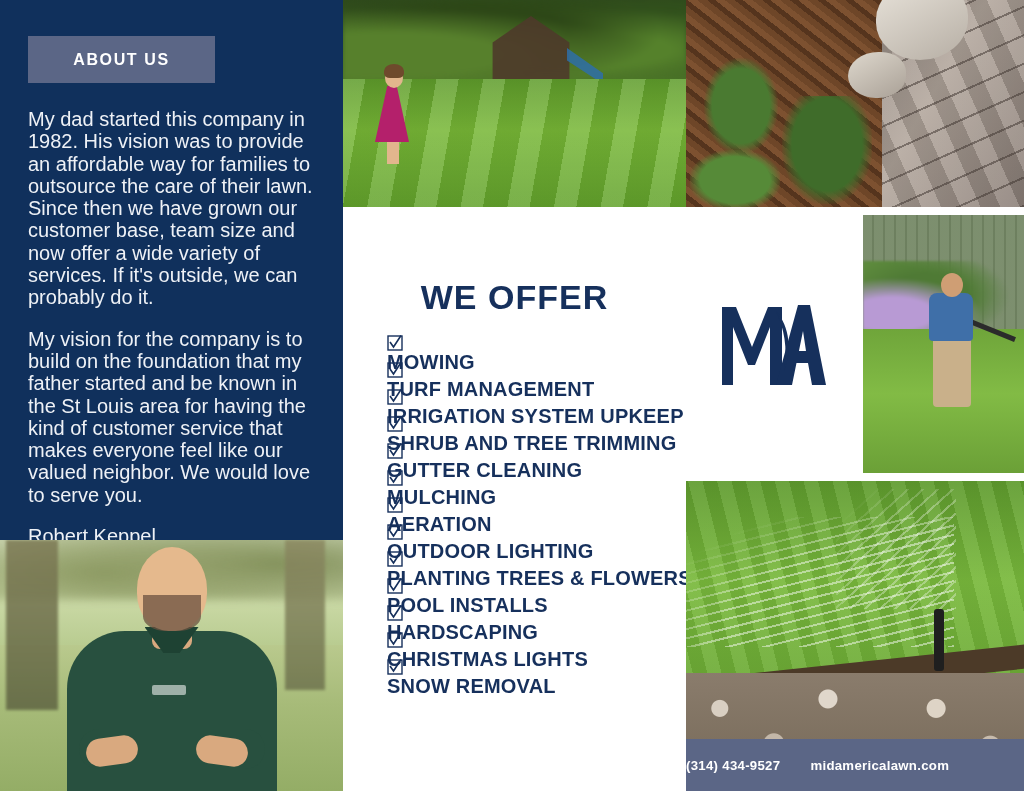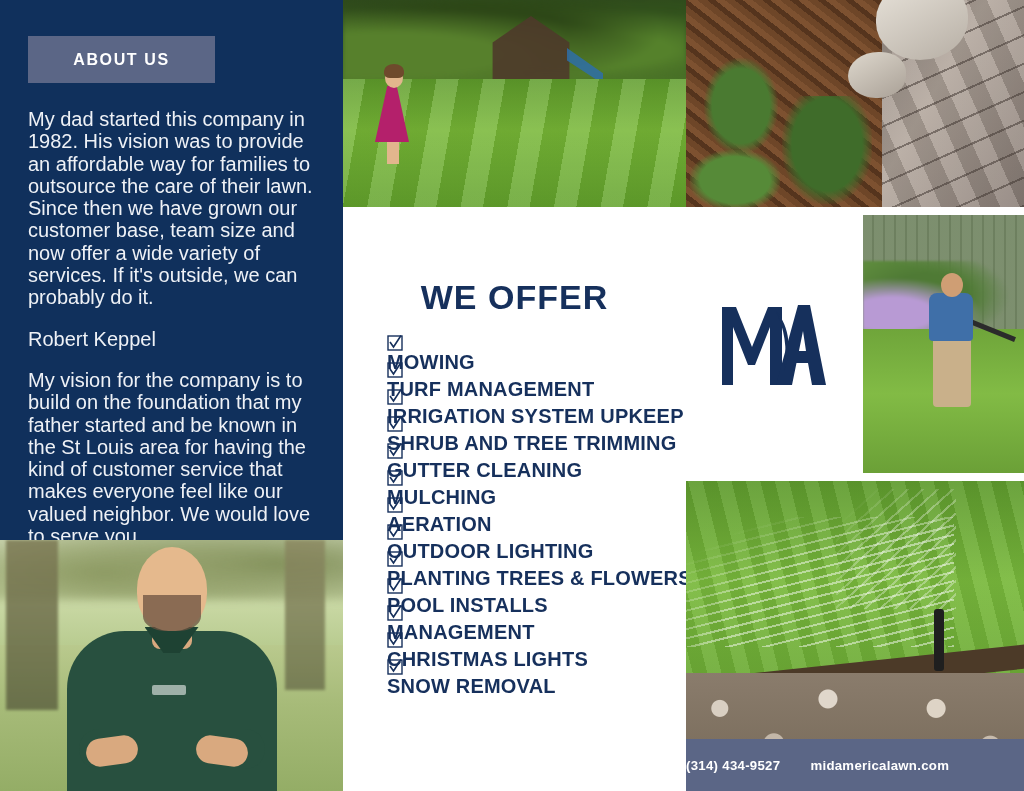--- a/index.html
+++ b/index.html
@@ -424,22 +424,22 @@
 <body>
 
 <div class="page">
 
   <div class="left-col">
     <div class="about-badge">
       <span>ABOUT US</span>
     </div>
     <div class="about-body">
       <p>My dad started this company in 1982. His vision was to provide an affordable way for families to outsource the care of their lawn. Since then we have grown our customer base, team size and now offer a wide variety of services. If it's outside, we can probably do it.</p>
+      <p>My vision for the company is to build on the foundation that my father started and be known in the St Louis area for having the kind of customer service that makes everyone feel like our valued neighbor. We would love to serve you.</p>
       <p>Robert Keppel</p>
-      <p>My vision for the company is to build on the foundation that my father started and be known in the St Louis area for having the kind of customer service that makes everyone feel like our valued neighbor. We would love to serve you.</p>
     </div>
   </div>
 
   <div class="portrait">
     <div class="sky"></div>
     <div class="ground"></div>
     <div class="canopy"></div>
     <div class="tree-l"></div>
     <div class="tree-r"></div>
     <div class="body"></div>
@@ -570,21 +570,21 @@
         </span>
         <span>POOL INSTALLS</span>
       </li>
       <li>
         <span class="check">
           <svg width="16" height="16" viewBox="0 0 16 16">
               <rect x="1" y="1" width="14" height="14" fill="none" stroke="#16305c" stroke-width="1.4"></rect>
               <path d="M3 7 L6.5 12 L14 0.5" fill="none" stroke="#16305c" stroke-width="1.6"></path>
             </svg>
         </span>
-        <span>MANAGEMENT</span>
+        <span>HARDSCAPING</span>
       </li>
       <li>
         <span class="check">
           <svg width="16" height="16" viewBox="0 0 16 16">
               <rect x="1" y="1" width="14" height="14" fill="none" stroke="#16305c" stroke-width="1.4"></rect>
               <path d="M3 7 L6.5 12 L14 0.5" fill="none" stroke="#16305c" stroke-width="1.6"></path>
             </svg>
         </span>
         <span>CHRISTMAS LIGHTS</span>
       </li>

